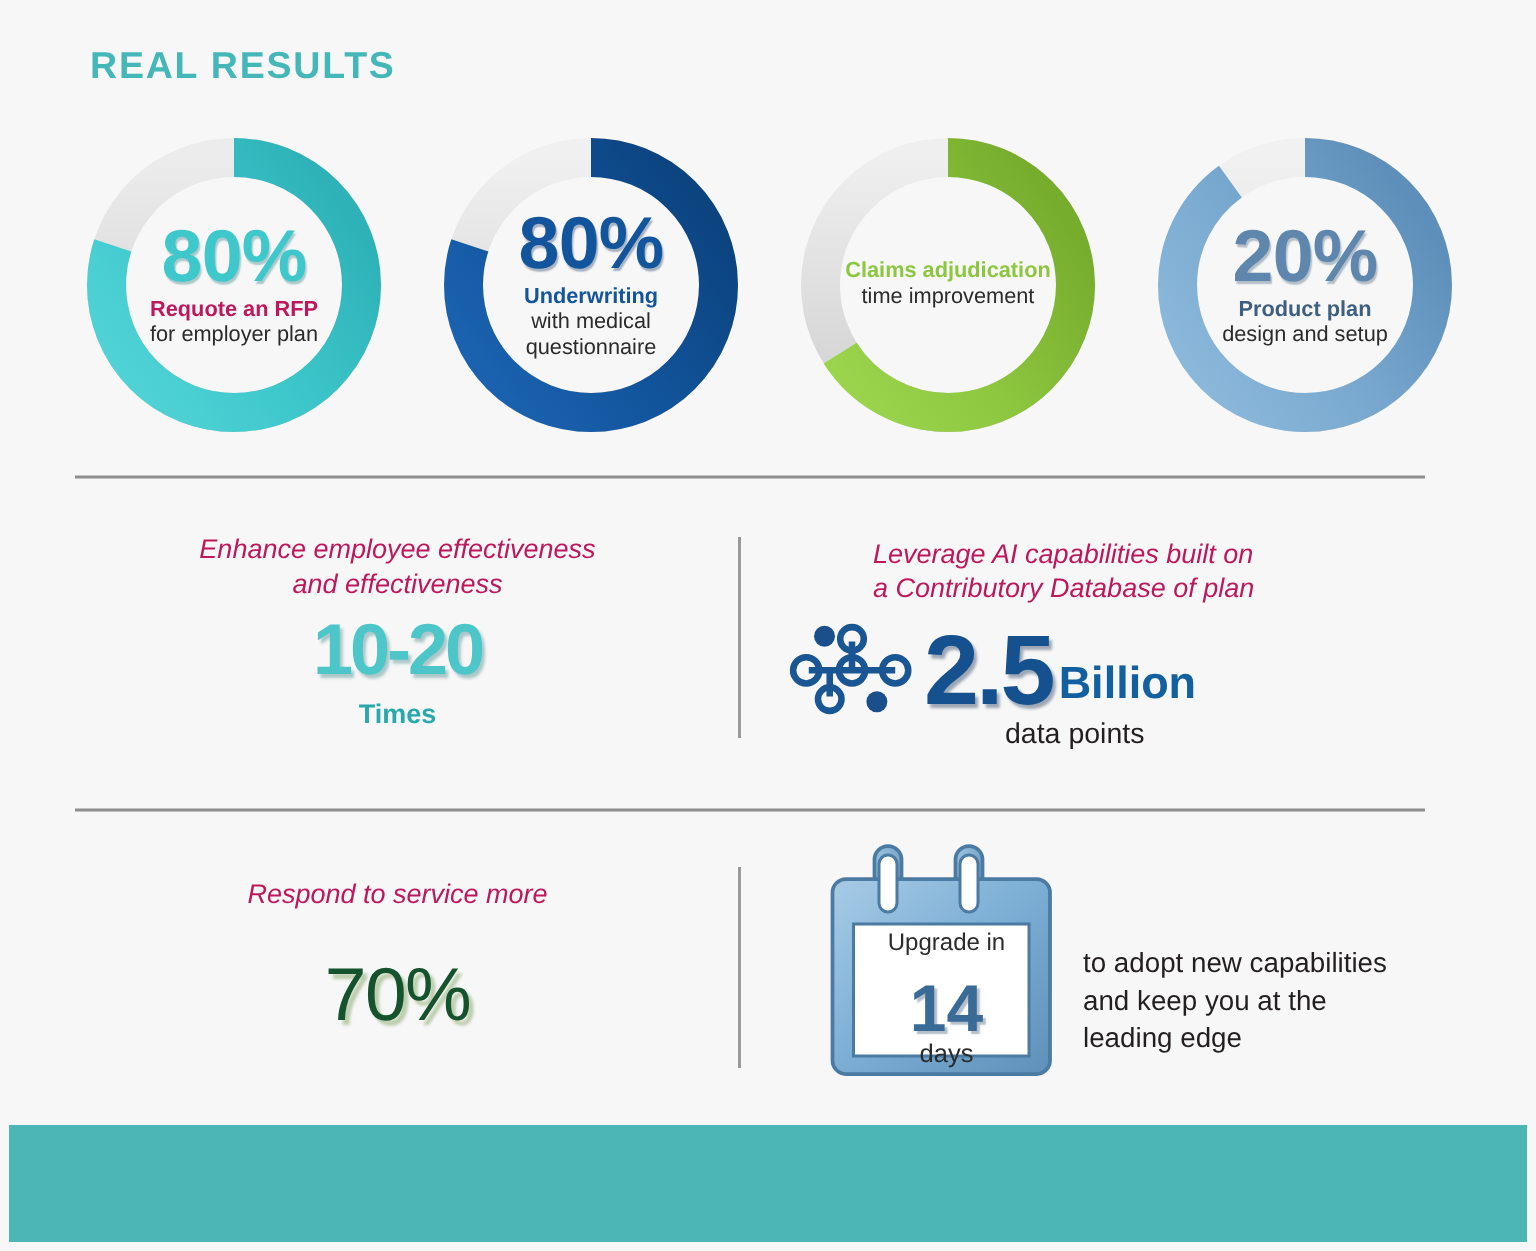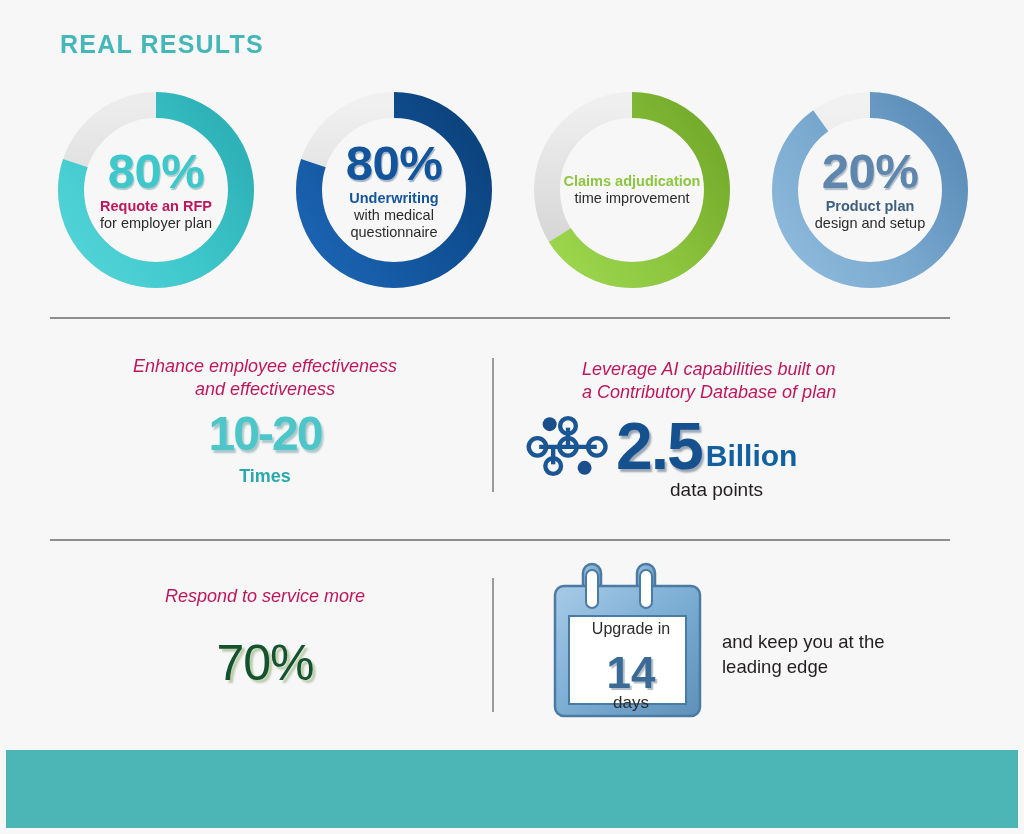--- a/index.html
+++ b/index.html
@@ -397,20 +397,21 @@
         <rect x="41" y="12" width="12" height="38" rx="6" fill="#ffffff" stroke="#4b7ba3" stroke-width="2"></rect>
         <rect x="95" y="12" width="12" height="38" rx="6" fill="#ffffff" stroke="#4b7ba3" stroke-width="2"></rect>
       </svg>
       <div id="cal-text">
         <div id="cal-l1">Upgrade in</div>
         <div id="cal-num">14</div>
         <div id="cal-l2">days</div>
       </div>
     </div>
     <div id="cal-side">
+      <div>to adopt new capabilities</div>
       <div>and keep you at the</div>
       <div>leading edge</div>
     </div>
   </div>
 
   <div id="footer-bar"></div>
 
 </div>
 
 </body></html>

